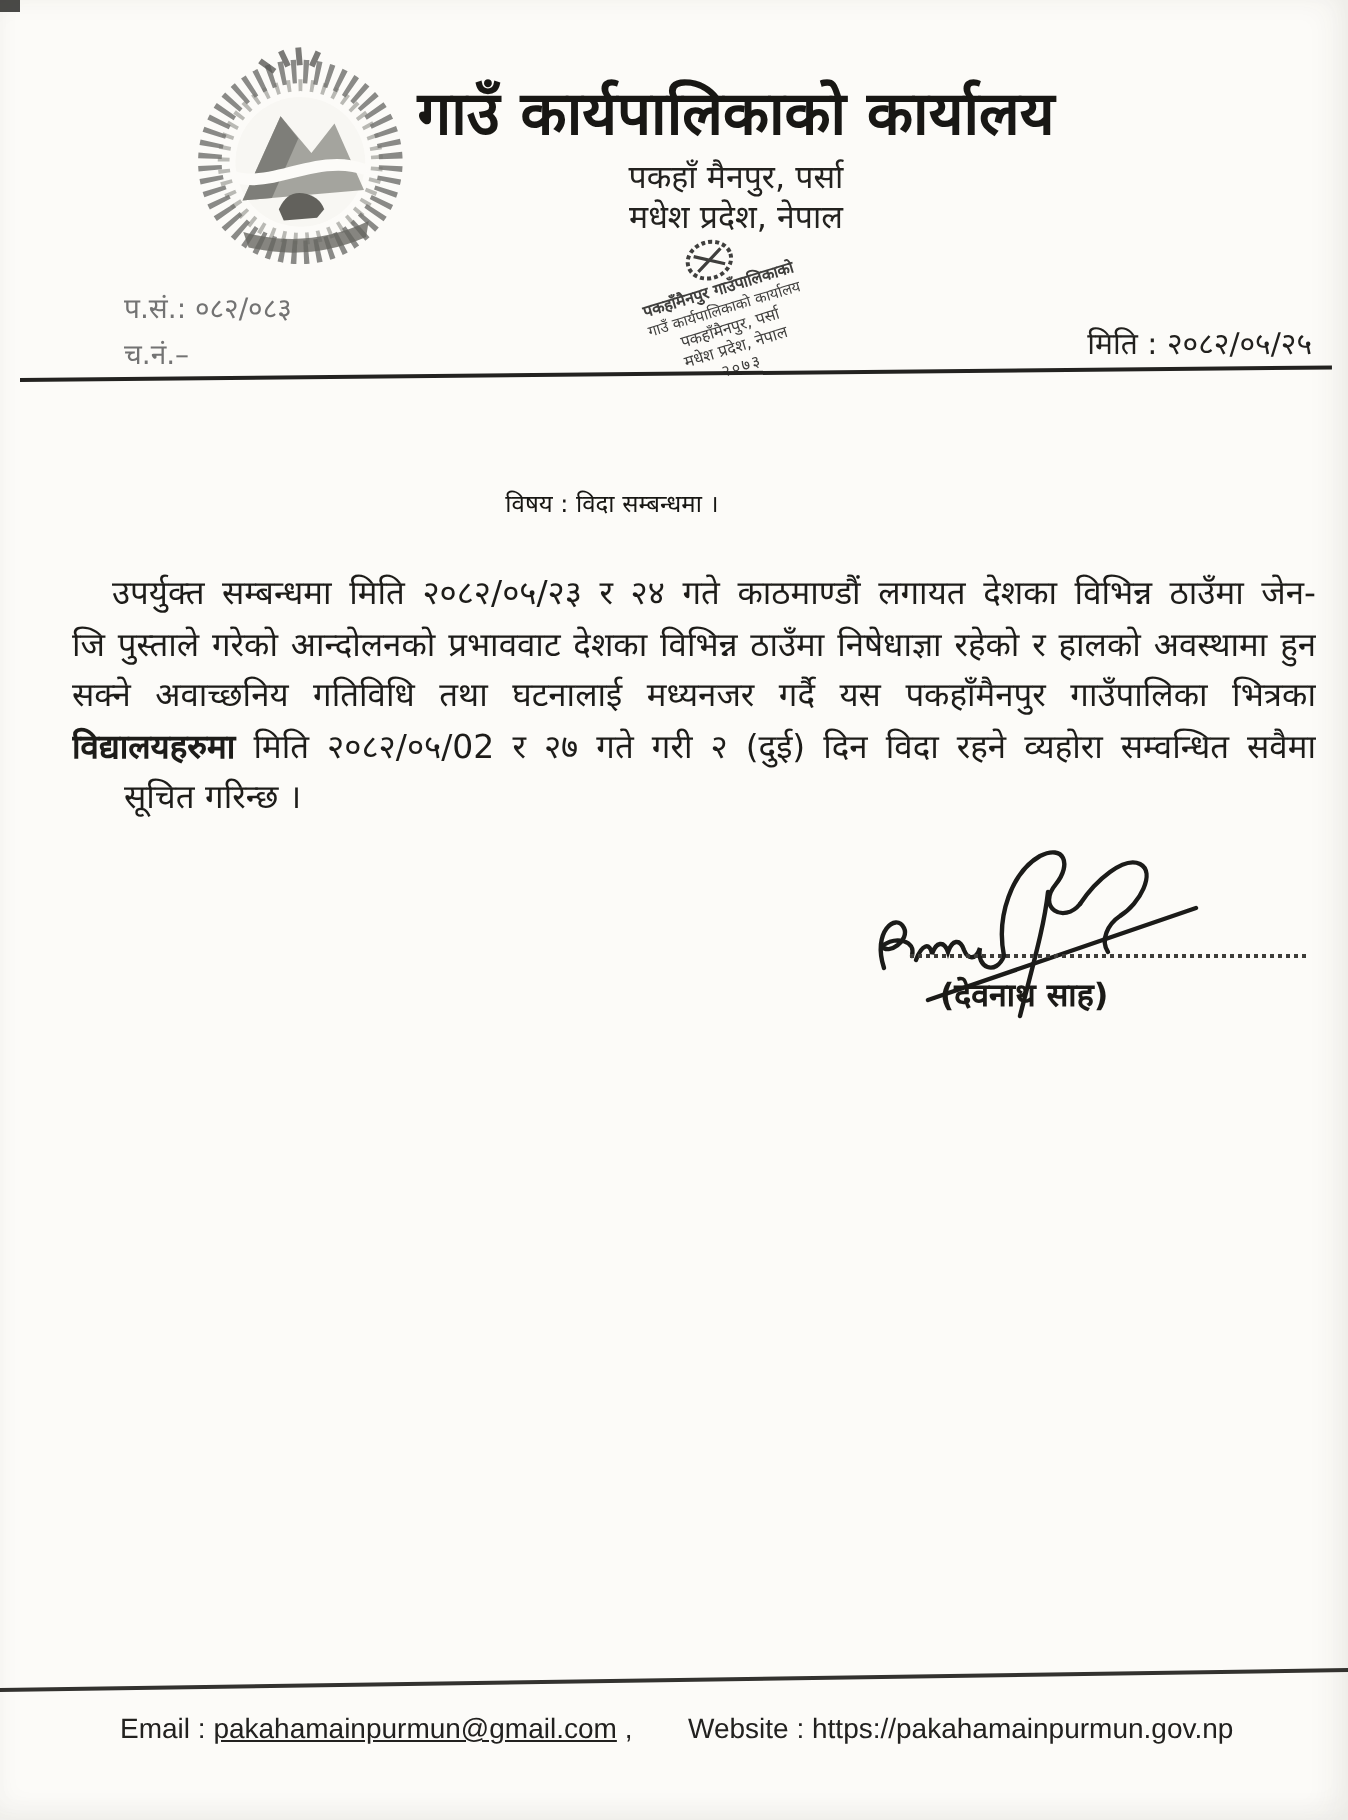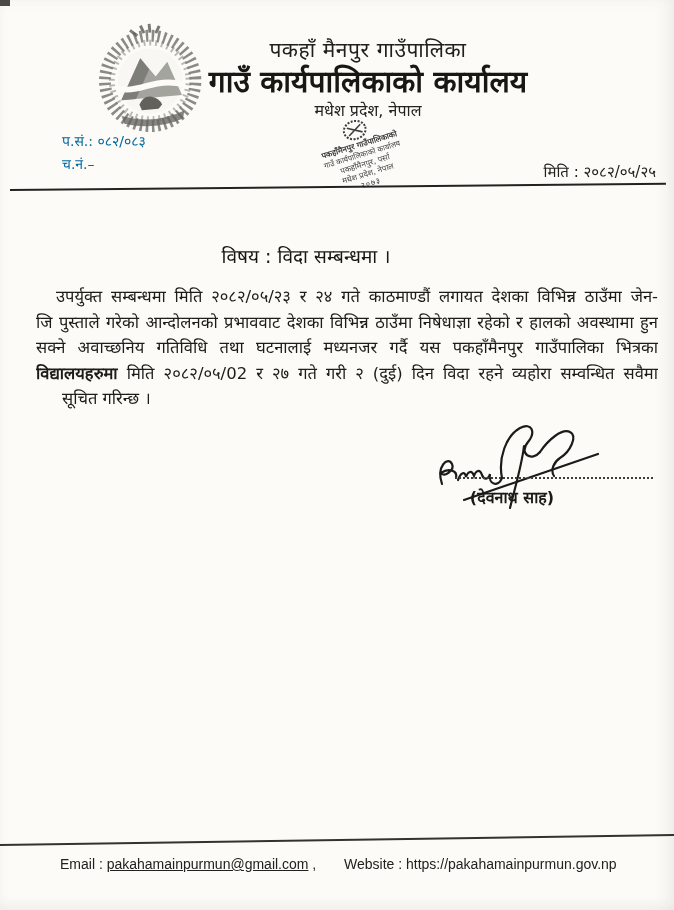--- a/index.html
+++ b/index.html
@@ -15,37 +15,37 @@
   .corner-mark{left:0;top:0;width:10px;height:6px;background:#2a2a28;opacity:.85;}
 
   
   .logo{left:90px;top:20px;width:120px;height:118px;opacity:.92;}
   .header-text{left:168px;top:38px;width:400px;text-align:center;line-height:1.15;}
   .org-name{font-size:21px;letter-spacing:.5px;color:#21201d;}
   .office-title{font-size:30px;font-weight:700;margin-top:3px;color:#181714;}
   .addr{font-size:16px;margin-top:4px;color:#23221f;}
   .prov{font-size:16px;margin-top:2px;color:#23221f;}
 
-  .refs{left:62px;top:130px;font-size:14px;line-height:23px;color:#0369a1;}
+  .refs{left:62px;top:144px;font-size:14px;line-height:23px;color:#737373;}
   .date-line{right:18px;top:161px;font-size:15px;color:#22211e;}
 
   
   .stamp{
     left:284px;top:118px;width:156px;text-align:center;
     transform:rotate(-17deg);color:#262624;opacity:.88;line-height:10px;
   }
   .stamp .s1{font-size:8px;font-weight:700;}
   .stamp .s2{font-size:7.5px;}
   .stamp .s3{font-size:8px;}
   .stamp .s4{font-size:8px;}
   .stamp .s5{font-size:8px;letter-spacing:1px;}
 
   .rule-top{left:10px;top:189px;width:656px;border-top:2px solid #232220;transform:rotate(-0.55deg);transform-origin:left center;}
 
-  .subject{left:0;top:243px;width:612px;text-align:center;font-size:19px;color:#171613;}
+  .subject{left:0;top:243px;width:612px;text-align:center;font-size:12px;color:#171613;}
 
   .body-text{left:36px;top:284px;width:622px;font-size:16.5px;line-height:25.5px;color:#1d1c19;}
   .jline{text-align:justify;text-align-last:justify;text-justify:inter-word;height:25.5px;overflow:hidden;}
   .line1{padding-left:20px;}
   .line5{text-align:center;text-align-last:left;padding-left:26px;}
   .bold-word{font-weight:700;}
 
   .sig-svg{left:428px;top:418px;width:232px;height:96px;}
   .sig-dots{left:455px;top:477px;width:198px;border-bottom:2px dotted #3d3c39;}
   .sig-name{left:412px;top:486px;width:200px;text-align:center;font-size:16px;font-weight:700;color:#1b1a17;}
@@ -72,22 +72,22 @@
       <circle cx="60" cy="62" r="33" fill="#f8f7f3"></circle>
       <path d="M29,79 L52,38 L66,58 L79,44 L91,79 Z" fill="#8d8d86" opacity="0.85"></path>
       <path d="M29,79 L52,38 L60,50 L44,79 Z" fill="#70706a" opacity="0.9"></path>
       <path d="M27,64 C45,71 70,55 93,66 L93,72 C70,61 46,77 27,70 Z" fill="#fcfbf8"></path>
       <path d="M47,85 q5,-9 13,-7 q8,2 10,9 l-4,4 -17,0 Z" fill="#55554f"></path>
       <path d="M28,95 q32,12 64,0 l-2,8 q-30,10 -60,0 Z" fill="#5b5b55" opacity=".8"></path>
     </g>
   </svg>
 
   <div class="abs header-text">
-    <div class="org-name">पकहाँ मैनपुर गाउँपालिका</div>
     <div class="office-title">गाउँ कार्यपालिकाको कार्यालय</div>
+    <div class="addr">पकहाँ मैनपुर, पर्सा</div>
     <div class="prov">मधेश प्रदेश, नेपाल</div>
   </div>
 
   <div class="abs refs">
     <div>प.सं.: ०८२/०८३</div>
     <div>च.नं.–</div>
   </div>
 
   <div class="abs date-line">मिति : २०८२/०५/२५</div>
 

